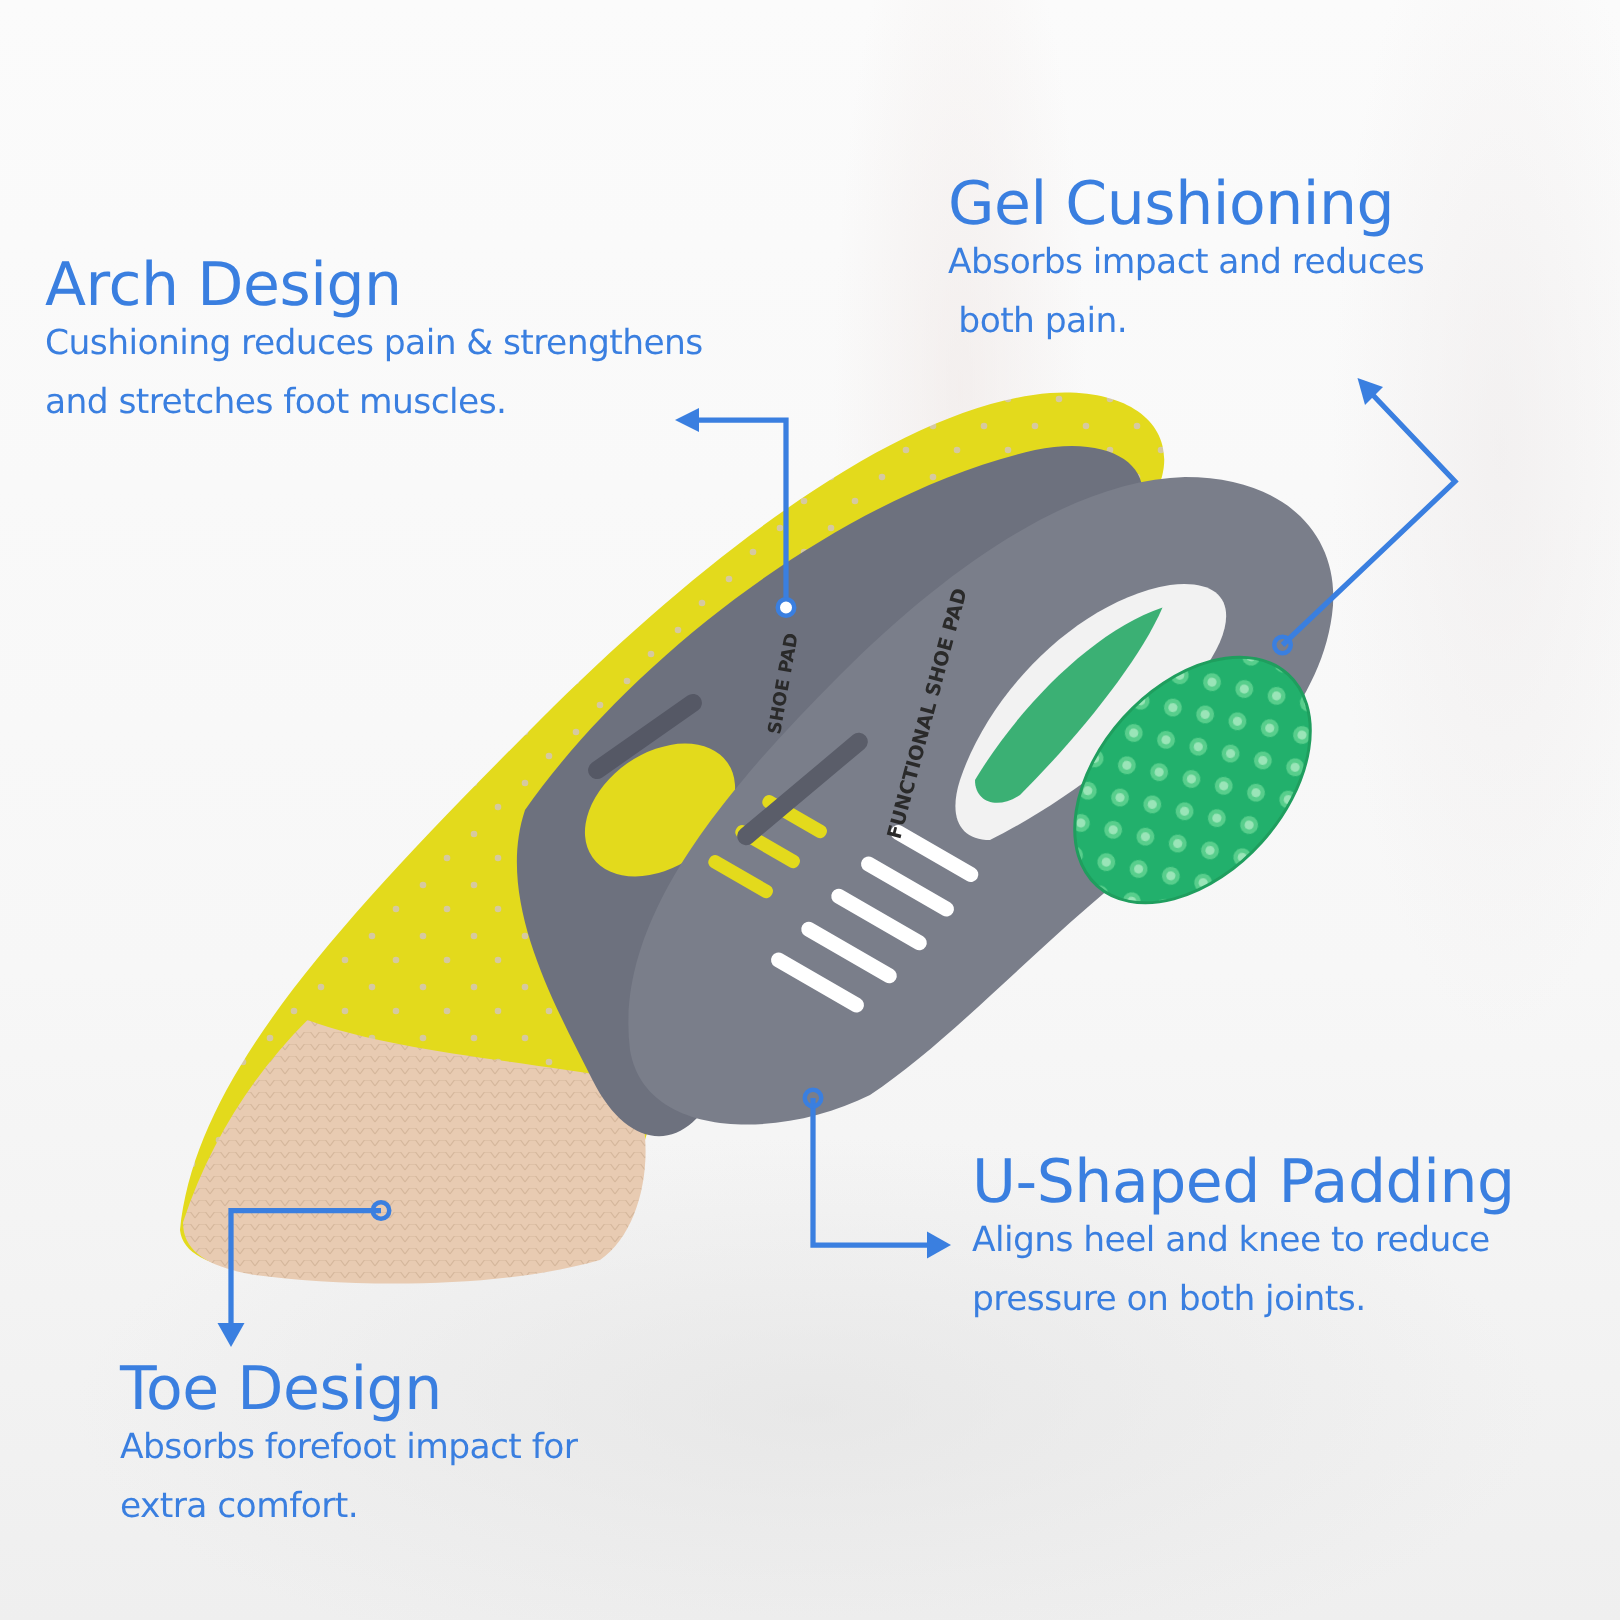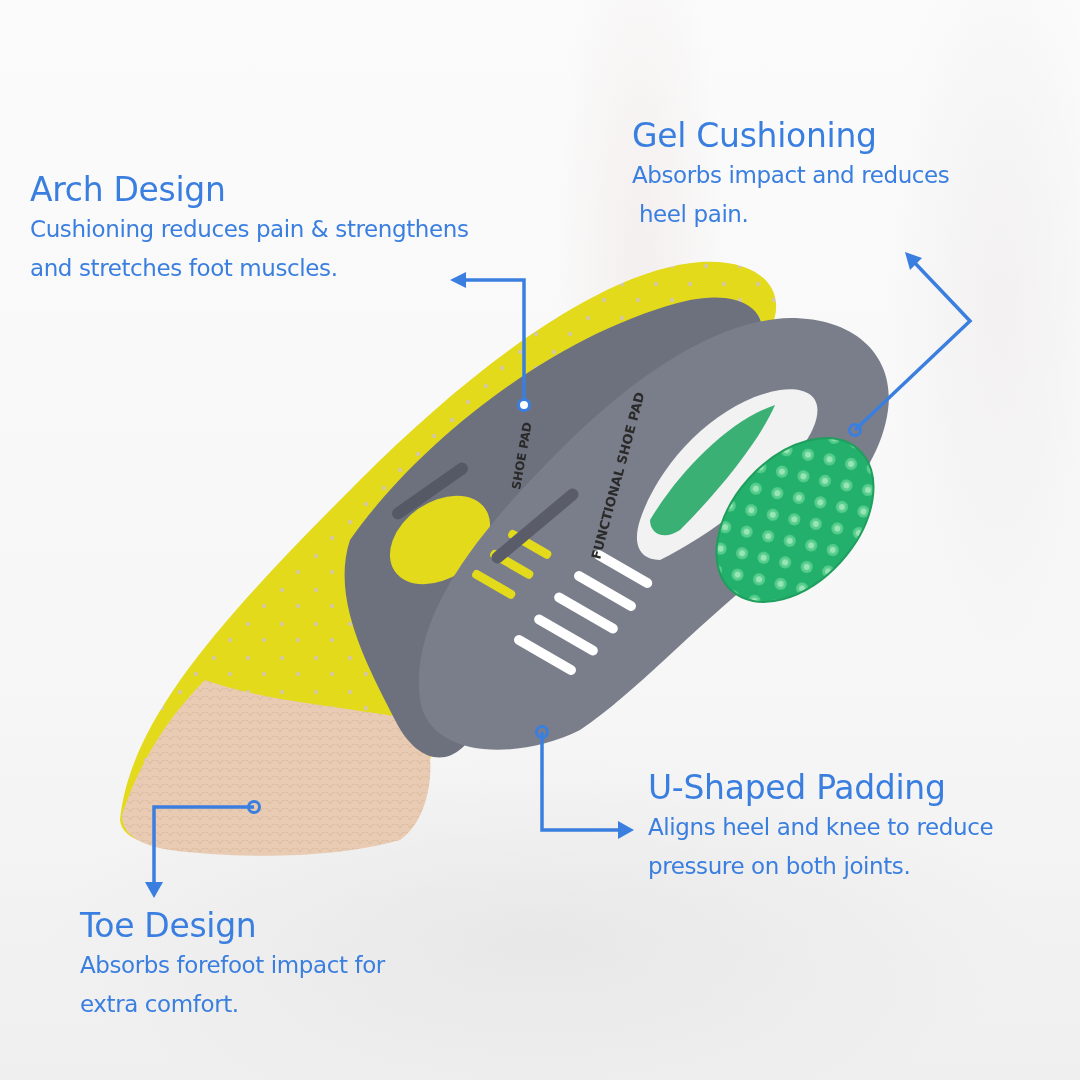--- a/index.html
+++ b/index.html
@@ -11,21 +11,21 @@
   .bg {
     position: absolute; inset: 0;
     background:
       radial-gradient(ellipse 120px 520px at 640px 260px, rgba(238,230,228,0.55), rgba(255,255,255,0) 70%),
       radial-gradient(ellipse 160px 560px at 1000px 300px, rgba(236,232,232,0.5), rgba(255,255,255,0) 70%),
       radial-gradient(ellipse 700px 260px at 540px 940px, rgba(225,225,225,0.6), rgba(255,255,255,0) 70%),
       linear-gradient(180deg, #fbfbfb 0%, #f7f7f7 60%, #efefef 100%);
   }
   .callout { position: absolute; color: #3a7fe0; }
   .callout .title {
-    font-size: 33px; font-weight: 500; letter-spacing: -0.3px; line-height: 40px; white-space: nowrap;
+    font-size: 40px; font-weight: 500; letter-spacing: -0.3px; line-height: 40px; white-space: nowrap;
   }
   .callout .desc {
     font-size: 23px; font-weight: 500; line-height: 39px; white-space: pre; letter-spacing: -0.4px;
   }
   svg.product, svg.leaders { position: absolute; left: 0; top: 0; }
 </style>
 </head>
 <body>
 
 <div class="bg"></div>
@@ -112,21 +112,21 @@
 
 <div class="callout" style="left:30px; top:170px;">
   <div class="title">Arch Design</div>
   <div class="desc">Cushioning reduces pain &amp; strengthens
 and stretches foot muscles.</div>
 </div>
 
 <div class="callout" style="left:632px; top:116px;">
   <div class="title">Gel Cushioning</div>
   <div class="desc">Absorbs impact and reduces
- heel pain.</div>
+ both pain.</div>
 </div>
 
 <div class="callout" style="left:648px; top:768px;">
   <div class="title">U-Shaped Padding</div>
   <div class="desc">Aligns heel and knee to reduce
 pressure on both joints.</div>
 </div>
 
 <div class="callout" style="left:80px; top:906px;">
   <div class="title">Toe Design</div>

